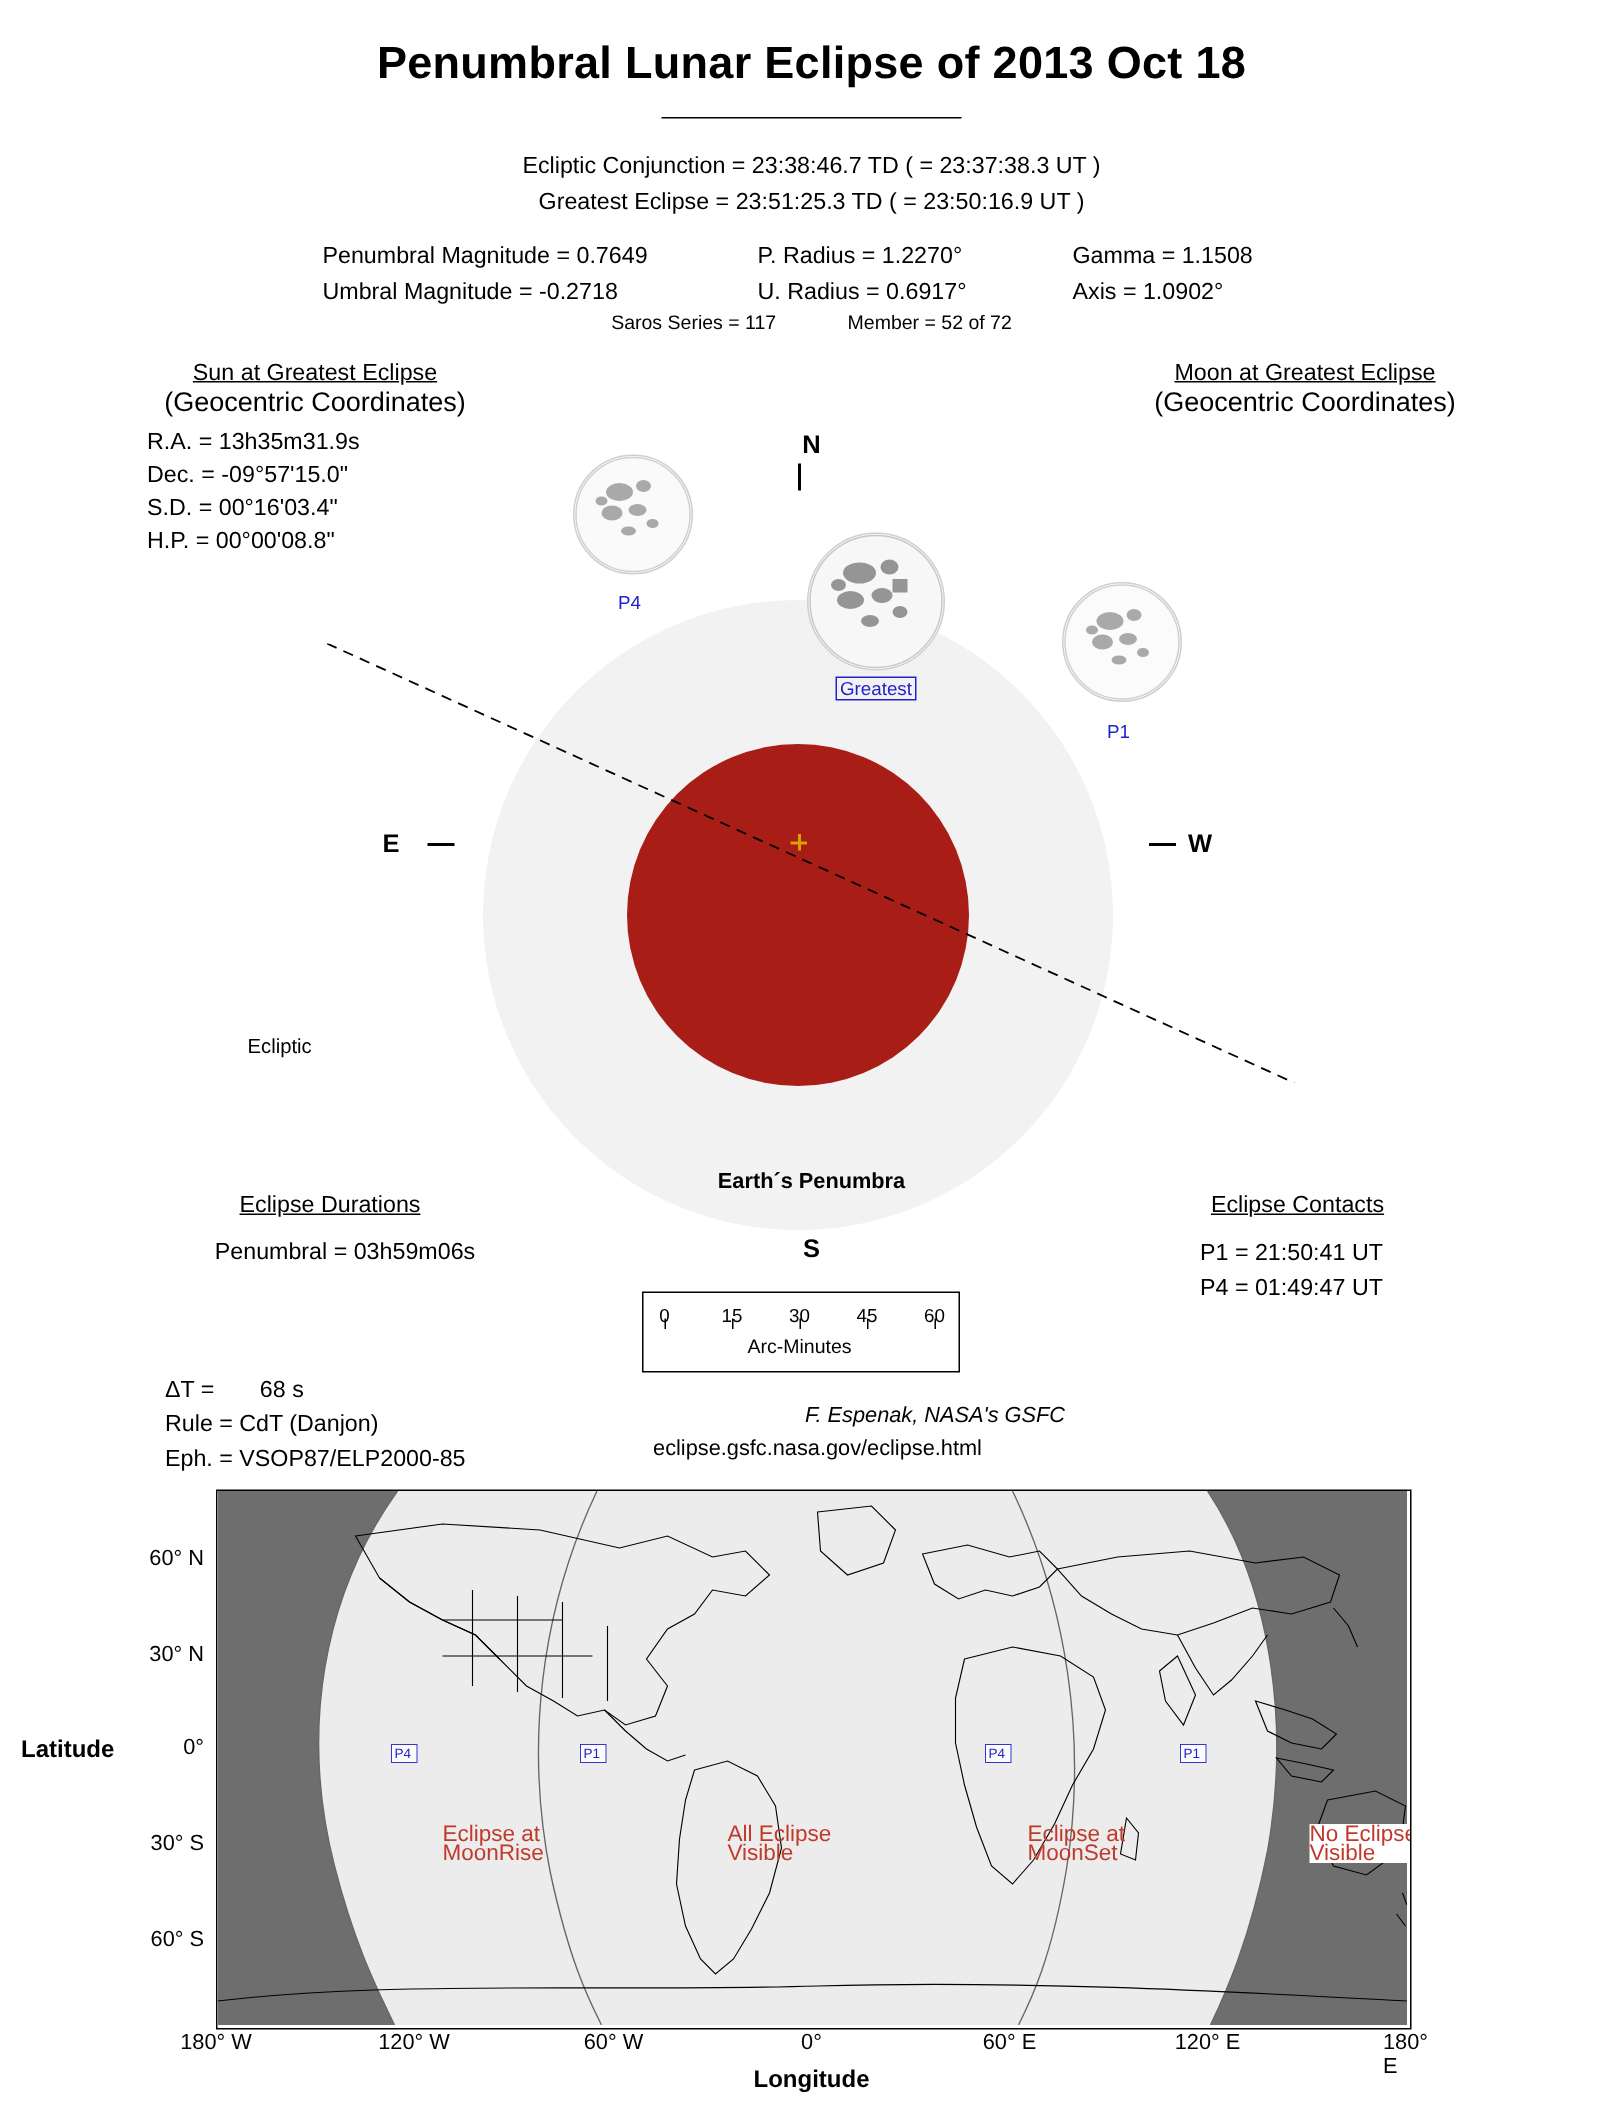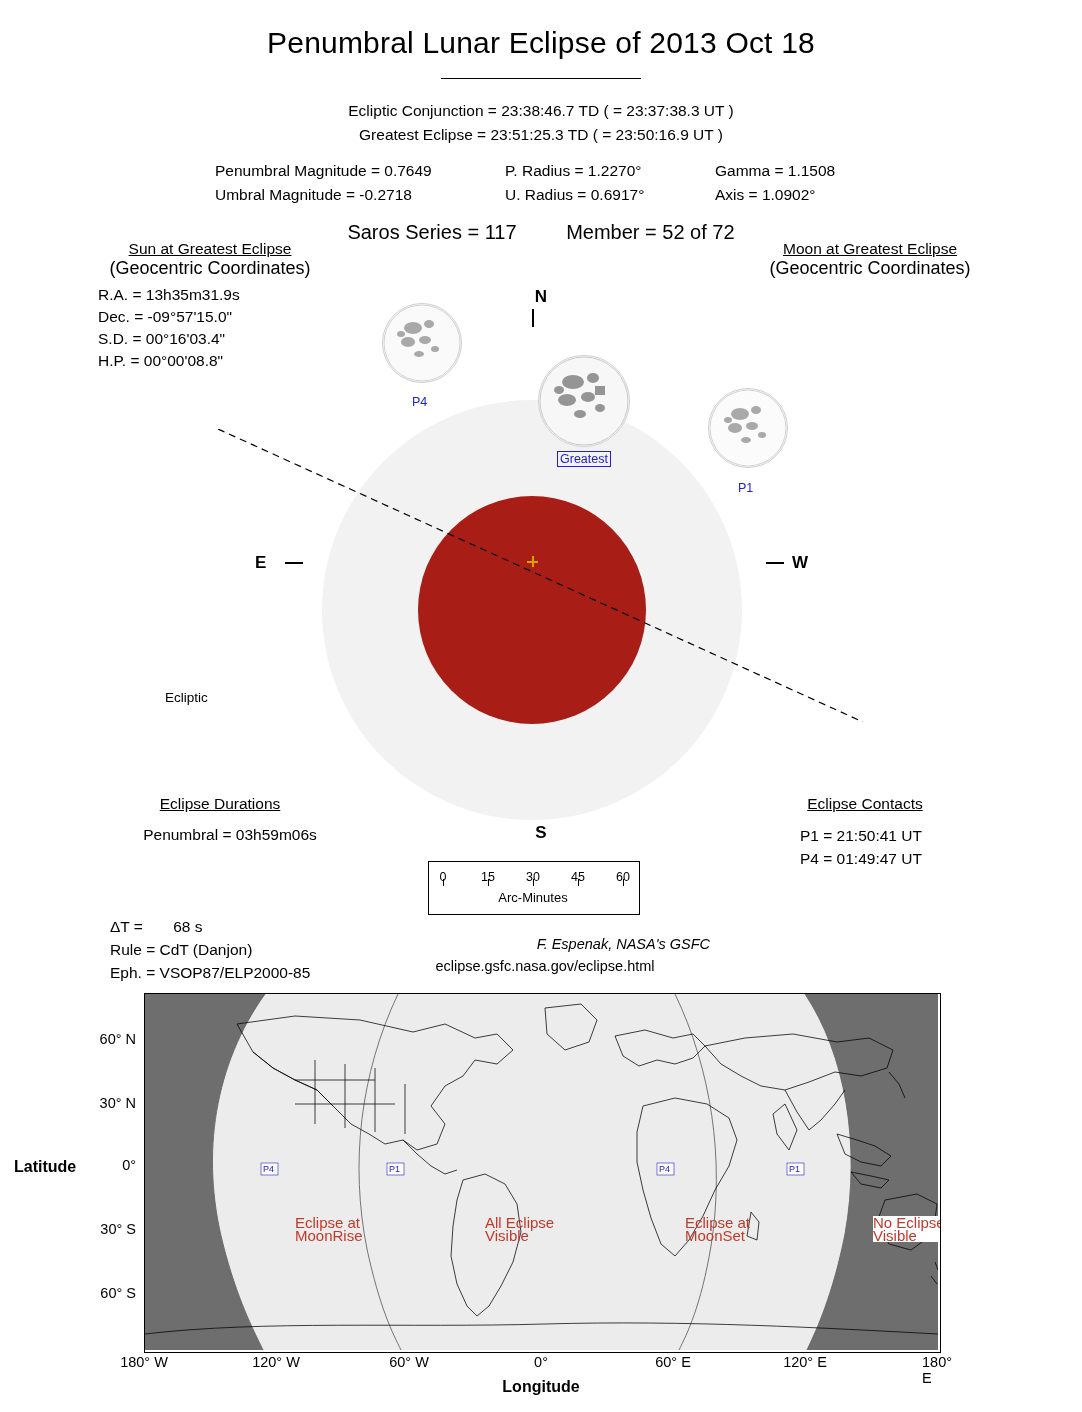--- a/index.html
+++ b/index.html
@@ -15,21 +15,21 @@
     color: #000;
     overflow: hidden;
   }
   .abs { position: absolute; }
 
   
   #title {
     top: 26px; left: 0; width: 1082px;
     text-align: center;
     font-size: 30px;
-    font-weight: normal;
+    font-weight: bold;
     letter-spacing: 0.2px;
   }
   #title-rule {
     top: 78px; left: 441px; width: 200px; height: 1px;
     background: #000;
   }
 
   
   .hdr-line {
     width: 1082px; left: 0; text-align: center;
@@ -38,21 +38,21 @@
   #conj { top: 102px; }
   #great { top: 126px; }
 
   .row3 { width: 1082px; left: 0; font-size: 15.5px; }
   .row3 .c1 { position: absolute; left: 215px; width: 270px; text-align: left; }
   .row3 .c2 { position: absolute; left: 505px; width: 200px; text-align: left; }
   .row3 .c3 { position: absolute; left: 715px; width: 220px; text-align: left; }
   #magrow1 { top: 162px; }
   #magrow2 { top: 186px; }
 
-  #saros { top: 221px; width: 1082px; left: 0; text-align: center; font-size: 20px; }
+  #saros { top: 207px; width: 1082px; left: 0; text-align: center; font-size: 13px; }
   #saros span { margin: 0 22px; }
 
   
   .corner-head {
     font-size: 15.5px;
     text-decoration: underline;
     font-weight: normal;
   }
   .corner-sub { font-size: 18px; }
   .corner-body { font-size: 15.5px; line-height: 22px; }
@@ -213,20 +213,21 @@
   <div class="abs" id="lbl-ecliptic">Ecliptic</div>
 
   <div class="abs label-n" id="lbl-n">N</div>
   <div class="abs" id="tick-n"></div>
   <div class="abs label-s" id="lbl-s">S</div>
   <div class="abs label-e" id="lbl-e">E</div>
   <div class="abs" id="tick-e"></div>
   <div class="abs label-w" id="lbl-w">W</div>
   <div class="abs" id="tick-w"></div>
 
+  <div class="abs" id="lbl-penumbra">Earth´s Penumbra</div>
 
   <div class="abs moondisc" id="moon-p4">
     <svg width="78" height="78" viewBox="0 0 78 78">
       <circle cx="39" cy="39" r="38" fill="#fafafa" stroke="#d0d0d0"></circle>
       <g fill="#9a9a9a" opacity="0.85">
         <ellipse cx="30" cy="24" rx="9" ry="6"></ellipse>
         <ellipse cx="46" cy="20" rx="5" ry="4"></ellipse>
         <ellipse cx="25" cy="38" rx="7" ry="5"></ellipse>
         <ellipse cx="42" cy="36" rx="6" ry="4"></ellipse>
         <ellipse cx="36" cy="50" rx="5" ry="3"></ellipse>

